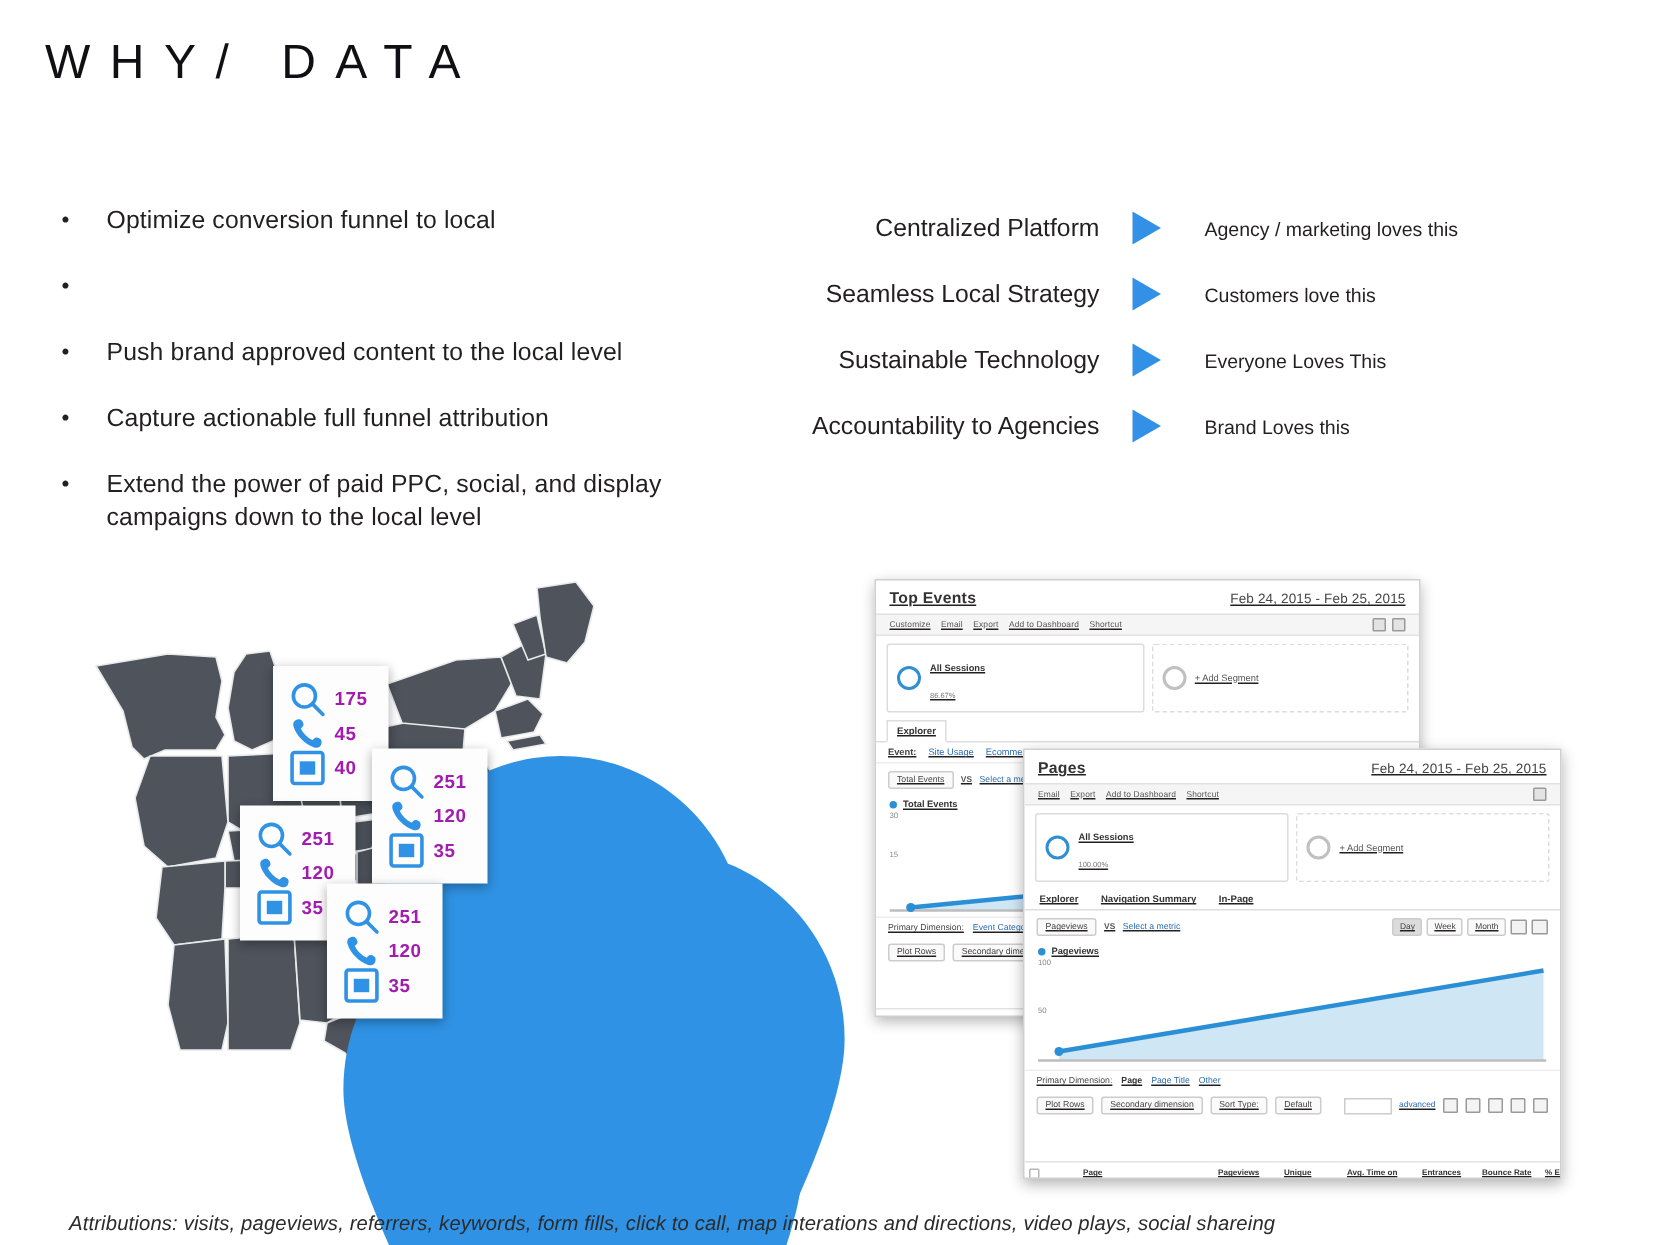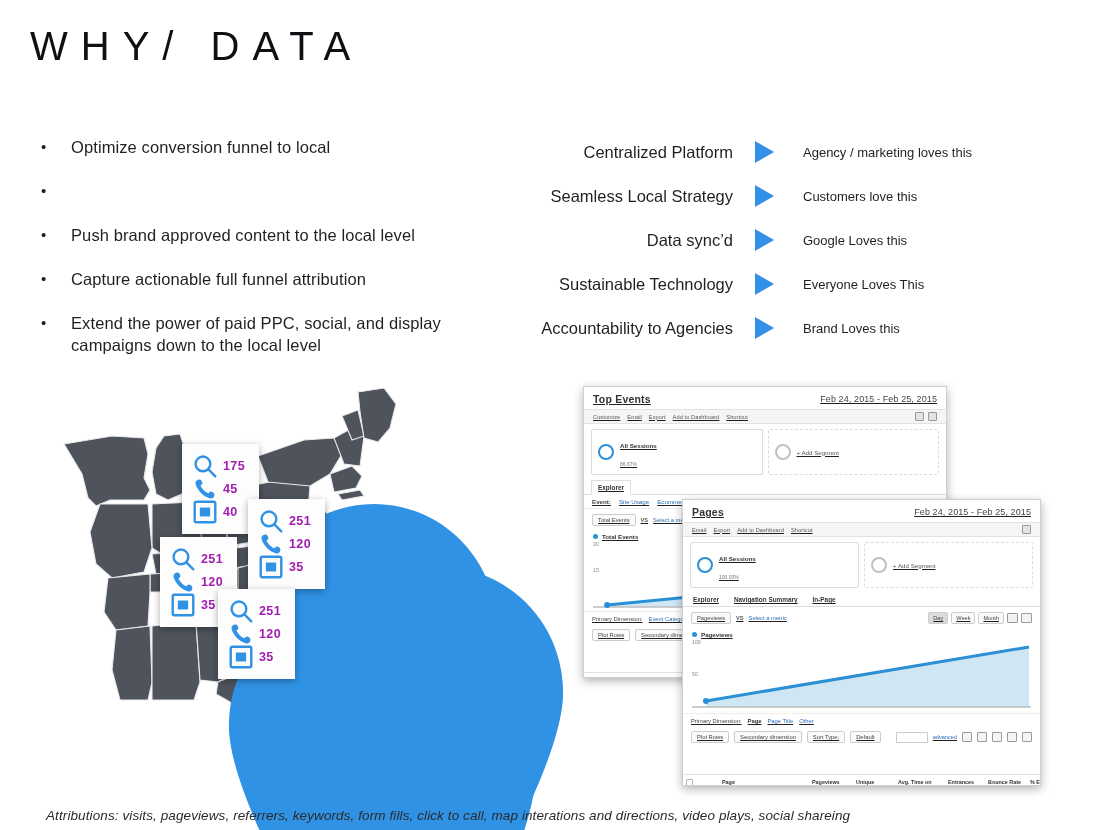--- a/index.html
+++ b/index.html
@@ -6,21 +6,21 @@
   body{
     width:1103px;height:830px;background:#ffffff;
     font-family:"Liberation Sans", sans-serif;
     color:#231f20;overflow:hidden;position:relative;
   }
   .slide{position:absolute;inset:0;}
 
   
   #page-title{
     position:absolute;left:30px;top:24px;
-    font-size:40px;font-weight:300;letter-spacing:13px;
+    font-size:32px;font-weight:300;letter-spacing:13px;
     color:#0f0f14;line-height:1.1;white-space:nowrap;
   }
 
   
   #bullets{position:absolute;left:36px;top:136px;width:470px;}
   .bullet-row{display:flex;align-items:flex-start;margin-bottom:22px;}
   .bullet-dot{width:30px;flex:0 0 30px;font-size:15px;line-height:22px;color:#231f20;text-align:left;padding-left:5px;}
   .bullet-text{font-size:16.5px;line-height:22px;font-weight:300;color:#231f20;letter-spacing:.1px;}
 
   
@@ -168,27 +168,20 @@
           <span class="arrow"></span>
         </span>
       <span class="value-right">Agency / marketing loves this</span>
     </div>
     <div class="value-row">
       <span class="value-left">Seamless Local Strategy</span>
       <span class="arrow-cell">
           <span class="arrow"></span>
         </span>
       <span class="value-right">Customers love this</span>
-    </div>
-    <div class="value-row">
-      <span class="value-left">Data sync’d</span>
-      <span class="arrow-cell">
-          <span class="arrow"></span>
-        </span>
-      <span class="value-right">Google Loves this</span>
     </div>
     <div class="value-row">
       <span class="value-left">Sustainable Technology</span>
       <span class="arrow-cell">
           <span class="arrow"></span>
         </span>
       <span class="value-right">Everyone Loves This</span>
     </div>
     <div class="value-row">
       <span class="value-left">Accountability to Agencies</span>

